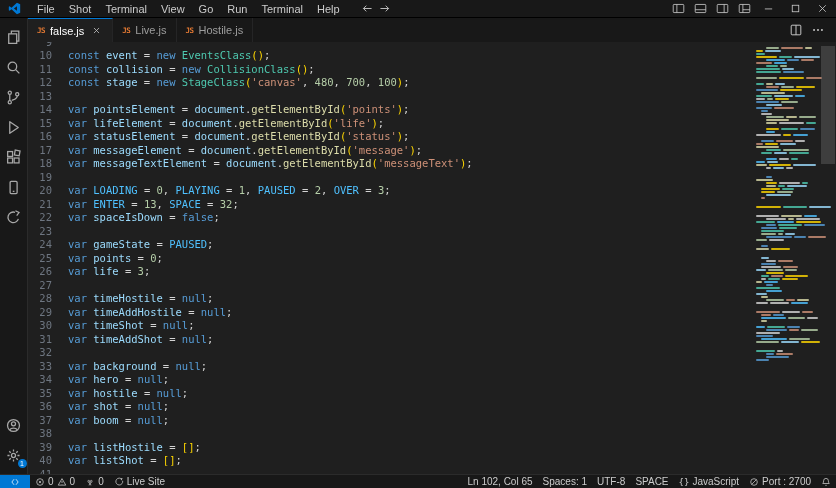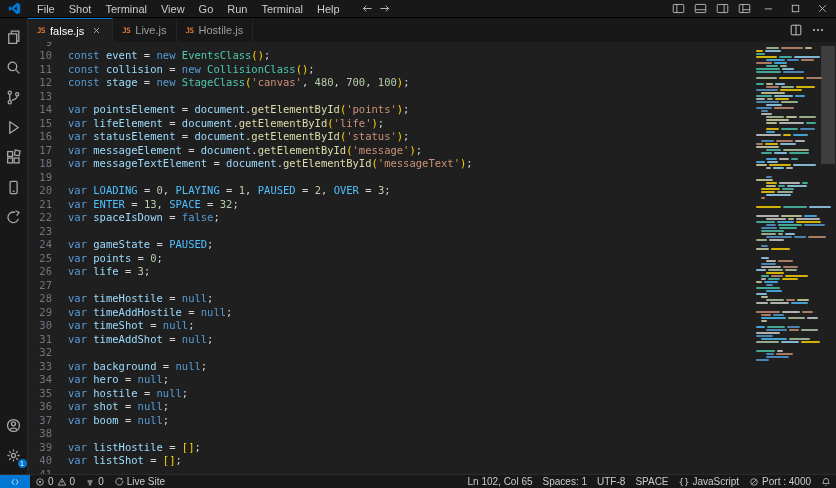--- a/index.html
+++ b/index.html
@@ -513,21 +513,21 @@
         </span>
         <span>JavaScript</span>
       </div>
       <div class="sb-item">
         <span class="ic">
           <svg viewBox="0 0 16 16" fill="none" stroke="currentColor">
             <circle cx="8" cy="8" r="5.3"></circle>
             <path d="M4.4 11.6l7.2-7.2"></path>
           </svg>
         </span>
-        <span>Port : 4000</span>
+        <span>Port : 2700</span>
       </div>
       <div class="sb-item">
         <span class="ic">
           <svg viewBox="0 0 16 16" fill="none" stroke="currentColor">
             <path d="M8 2.2a3.8 3.8 0 0 0-3.8 3.8c0 3-1.4 4.4-1.4 4.4h10.4S11.8 9 11.8 6A3.8 3.8 0 0 0 8 2.2z"></path>
             <path d="M6.9 12.8a1.2 1.2 0 0 0 2.2 0"></path>
           </svg>
         </span>
       </div>
     </div>

